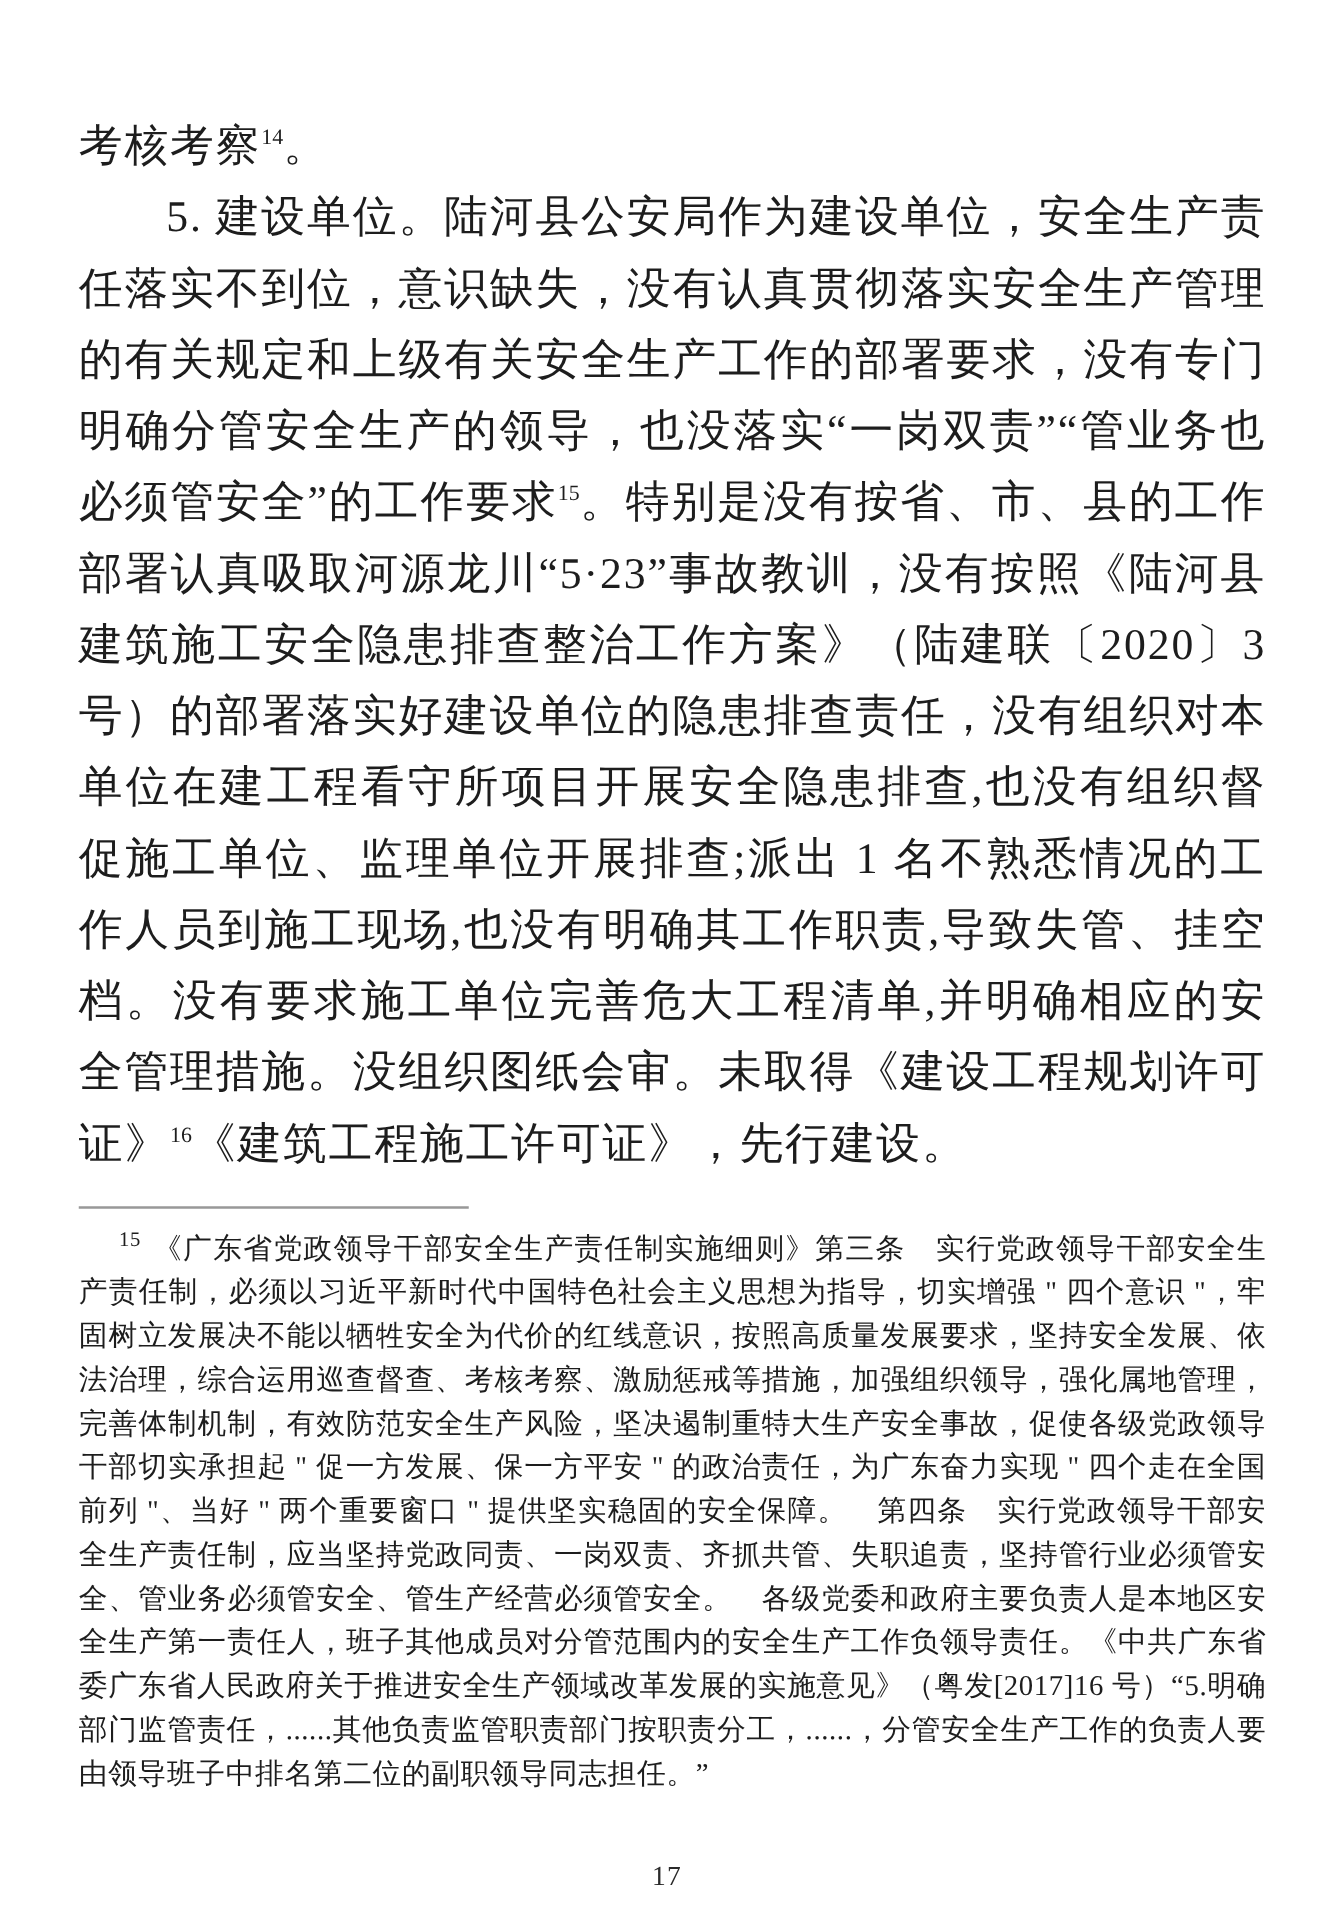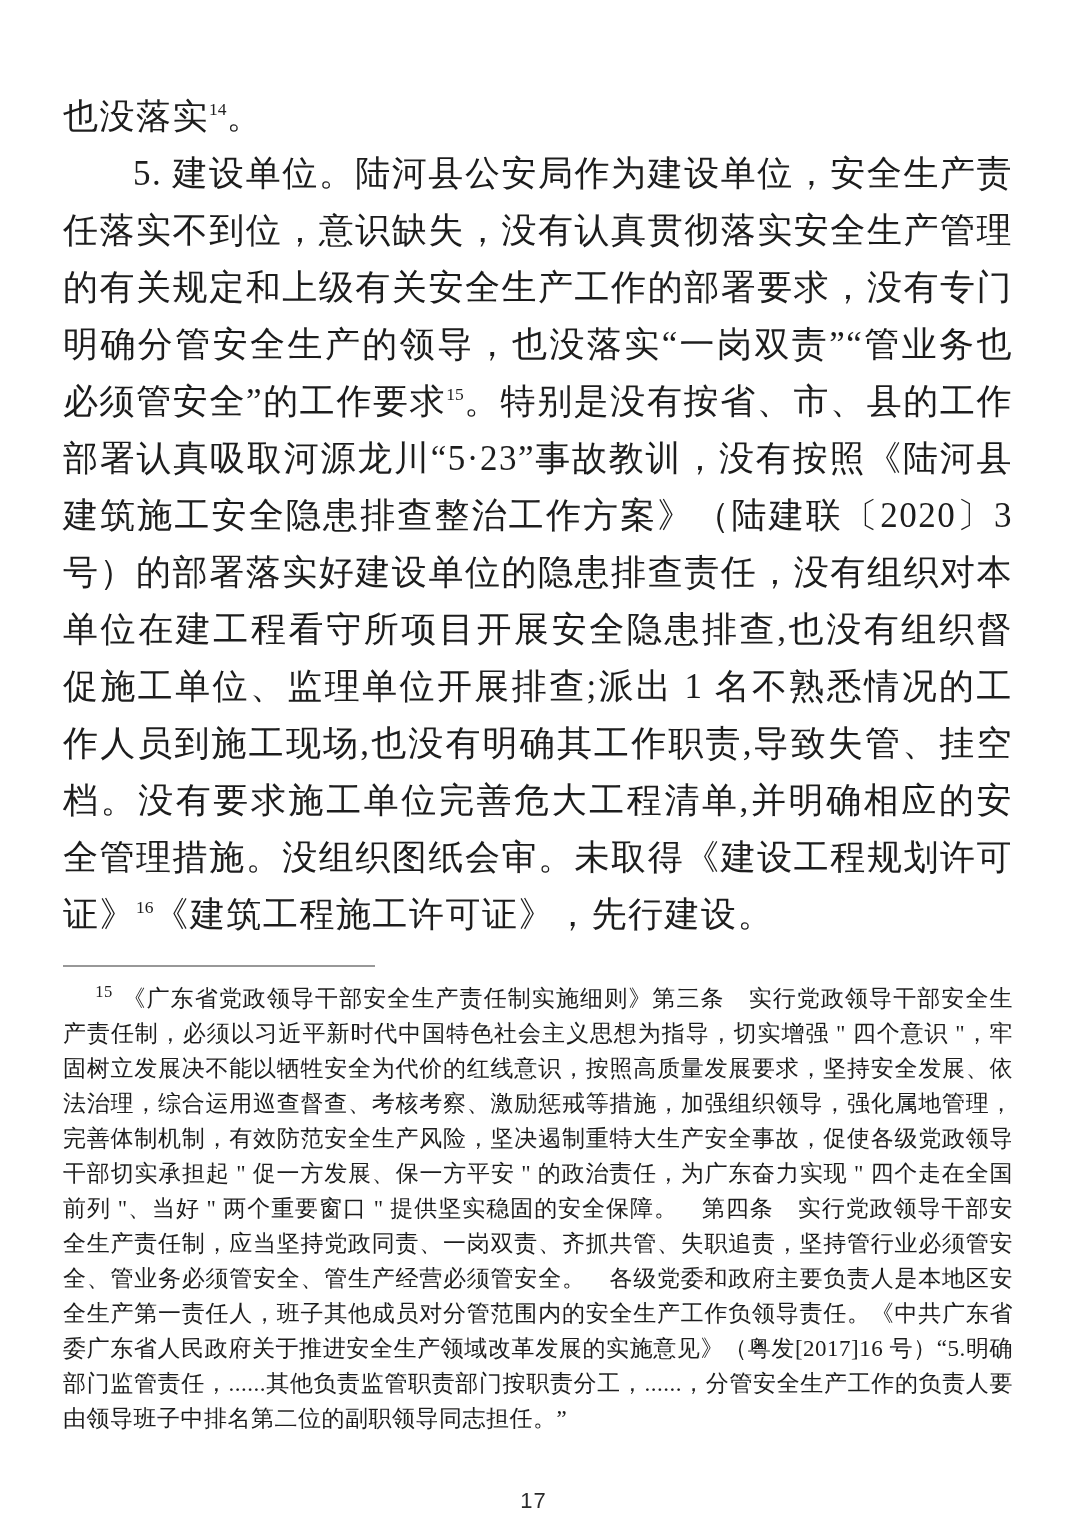--- a/index.html
+++ b/index.html
@@ -60,33 +60,33 @@
     line-height: 0;
     vertical-align: super;
     margin-right: 0.55em;
   }
   .page-number {
     position: absolute;
     bottom: 22px;
     left: 0;
     right: 0;
     text-align: center;
-    font-family: Liberation Sans, sans-serif;
+    font-family: Liberation Serif, serif;
     font-size: 22px;
     color: #2a2a2a;
     letter-spacing: 1px;
   }
 </style>
 </head>
 <body>
 
 <div class="page">
 
   <main>
-    <p class="body-text"><span>也没落实</span><sup class="ref">14</sup><span>。</span></p>
+    <p class="body-text"><span>考核考察</span><sup class="ref">14</sup><span>。</span></p>
 
     <p class="body-text indent"><span>5. 建设单位。陆河县公安局作为建设单位，安全生产责任落实不到位，意识缺失，没有认真贯彻落实安全生产管理的有关规定和上级有关安全生产工作的部署要求，没有专门明确分管安全生产的领导，也没落实“一岗双责”“管业务也必须管安全”的工作要求</span><sup class="ref">15</sup><span>。特别是没有按省、市、县的工作部署认真吸取河源龙川“5·23”事故教训，没有按照《陆河县建筑施工安全隐患排查整治工作方案》（陆建联〔2020〕3 号）的部署落实好建设单位的隐患排查责任，没有组织对本单位在建工程看守所项目开展安全隐患排查,也没有组织督促施工单位、监理单位开展排查;派出 1 名不熟悉情况的工作人员到施工现场,也没有明确其工作职责,导致失管、挂空档。没有要求施工单位完善危大工程清单,并明确相应的安全管理措施。没组织图纸会审。未取得《建设工程规划许可证》</span><sup class="ref">16</sup><span>《建筑工程施工许可证》，先行建设。</span></p>
   </main>
 
   <footer>
     <div class="footnotes-sep"></div>
 
     <div class="footnotes">
 
       <p class="footnote fn-indent"><sup class="fn-marker">15</sup><span>《广东省党政领导干部安全生产责任制实施细则》第三条　实行党政领导干部安全生产责任制，必须以习近平新时代中国特色社会主义思想为指导，切实增强 " 四个意识 "，牢固树立发展决不能以牺牲安全为代价的红线意识，按照高质量发展要求，坚持安全发展、依法治理，综合运用巡查督查、考核考察、激励惩戒等措施，加强组织领导，强化属地管理，完善体制机制，有效防范安全生产风险，坚决遏制重特大生产安全事故，促使各级党政领导干部切实承担起 " 促一方发展、保一方平安 " 的政治责任，为广东奋力实现 " 四个走在全国前列 "、当好 " 两个重要窗口 " 提供坚实稳固的安全保障。　第四条　实行党政领导干部安全生产责任制，应当坚持党政同责、一岗双责、齐抓共管、失职追责，坚持管行业必须管安全、管业务必须管安全、管生产经营必须管安全。　各级党委和政府主要负责人是本地区安全生产第一责任人，班子其他成员对分管范围内的安全生产工作负领导责任。《中共广东省委广东省人民政府关于推进安全生产领域改革发展的实施意见》（粤发[2017]16 号）“5.明确部门监管责任，......其他负责监管职责部门按职责分工，......，分管安全生产工作的负责人要由领导班子中排名第二位的副职领导同志担任。”</span></p>

